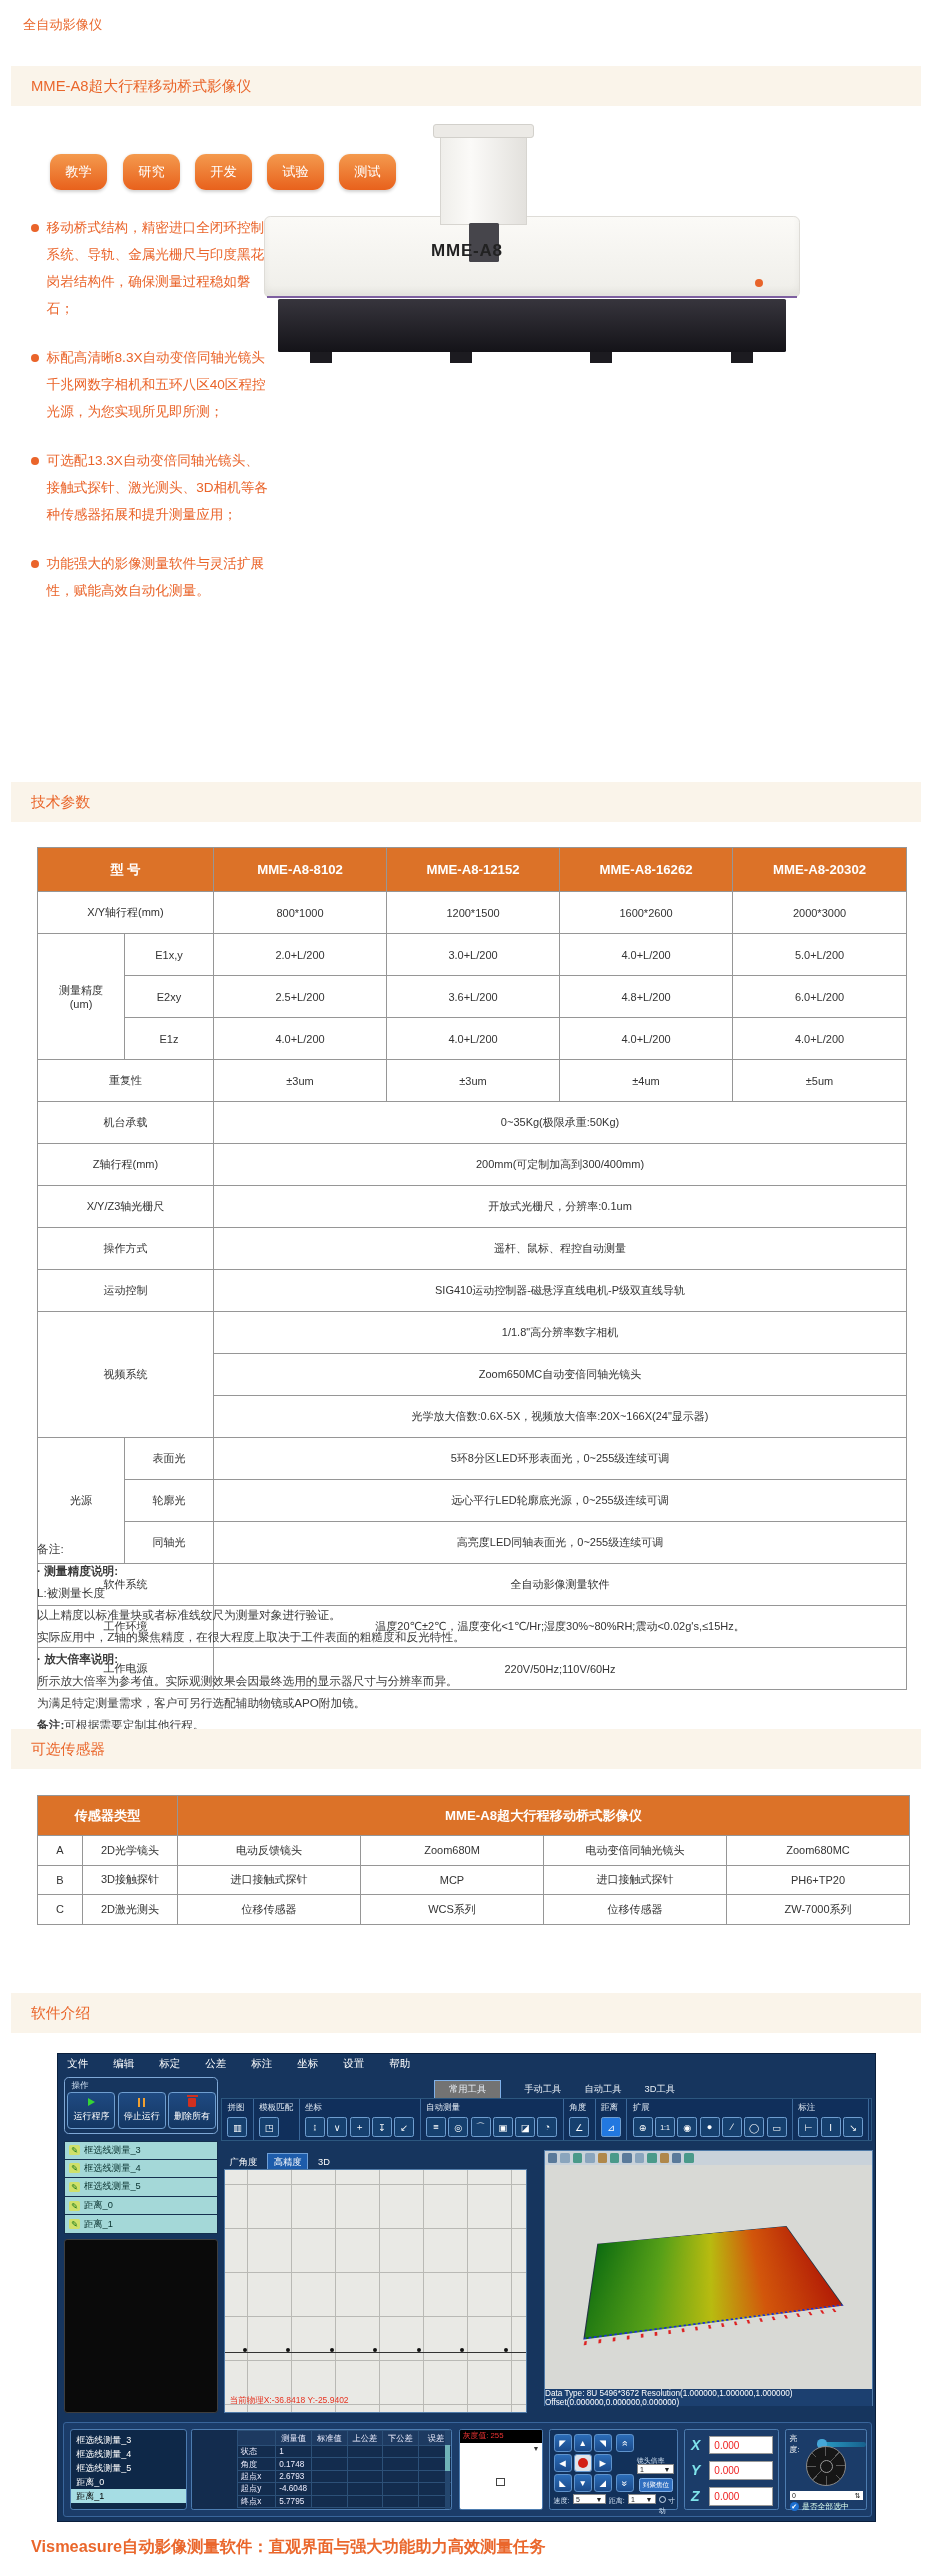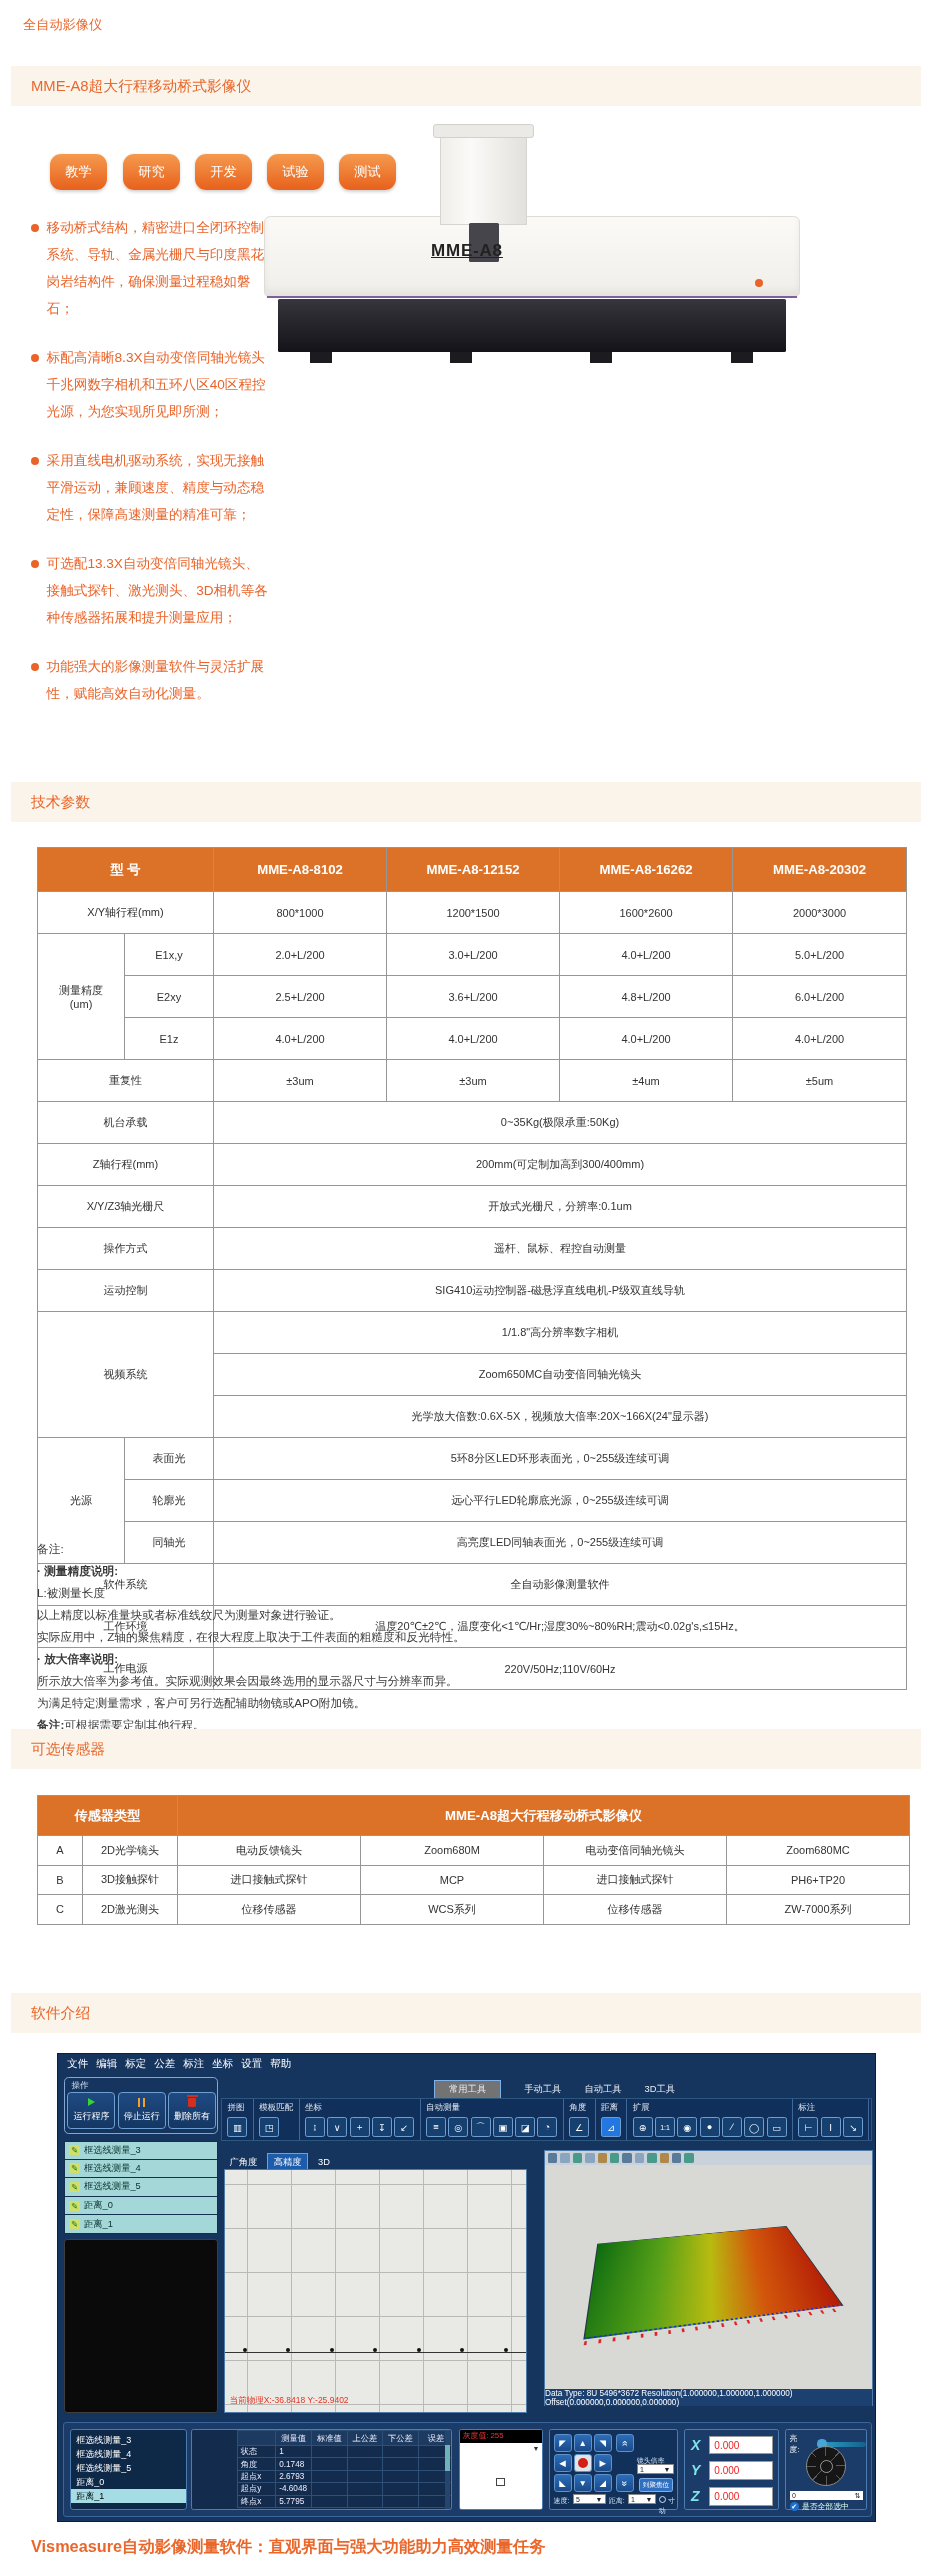--- a/index.html
+++ b/index.html
@@ -14,21 +14,21 @@
          background:linear-gradient(180deg,#f49a4e,#e8611c); color:#fff; font-size:13.2px;
          display:flex; align-items:center; justify-content:center; box-shadow:0 1.6px 3.1px rgba(0,0,0,.18); cursor:pointer; }
 
   
   .machine { position:absolute; left:256px; top:124px; width:552px; height:242px; }
   .m-cap  { position:absolute; left:177px; top:0; width:101px; height:14px; background:#eceae6; border:0.8px solid #d2d0cb; border-radius:3.1px; z-index:3; }
   .m-col  { position:absolute; left:184px; top:6.2px; width:87px; height:95px; background:linear-gradient(90deg,#efeeea,#fbfaf8 35%,#e3e1dd); border:0.8px solid #d7d5d0; z-index:2; }
   .m-head { position:absolute; left:213px; top:99px; width:29.5px; height:39px; background:#46454b; border-radius:1.6px; z-index:4; }
   .m-body { position:absolute; left:7.8px; top:92px; width:536px; height:82px; background:linear-gradient(180deg,#fbfaf7,#efeee9);
             border:0.8px solid #dedcd7; border-radius:6.2px; box-shadow:inset 0 -6.2px 7.8px rgba(0,0,0,.05); z-index:1; }
-  .m-label{ position:absolute; left:175px; top:117px; font-size:17px; font-weight:bold; color:#222; letter-spacing:0.8px; z-index:5;text-decoration:underline; }
+  .m-label{ position:absolute; left:175px; top:117px; font-size:17px; font-weight:bold; color:#222; letter-spacing:0.8px; z-index:5; }
   .m-btn  { position:absolute; left:499px; top:155px; width:7.8px; height:7.8px; border-radius:50%; background:#e8642a; z-index:5; }
   .m-stripe{ position:absolute; left:11px; top:172px; width:530px; height:2.3px; background:#7d5fa0; z-index:5; }
   .m-base { position:absolute; left:22px; top:175px; width:508px; height:53px; background:linear-gradient(180deg,#37353d,#141318); border-radius:1.6px; z-index:1; }
   .m-foot { position:absolute; top:228px; width:22px; height:11px; background:#1c1b20; z-index:1; }
 
   .features { position:absolute; left:31px; top:214px; width:239px; list-style:none; }
   .features li { display:flex; margin-bottom:22px; color:#ea642a; font-size:13.6px; line-height:27px; }
   .features .dot { width:7.8px; height:7.8px; border-radius:50%; background:#ea642a; margin:10px 7.8px 0 0; flex:none; }
 
   table.big { position:absolute; left:37px; border-collapse:collapse; table-layout:fixed; width:870px;
@@ -41,21 +41,21 @@
   table.sensor tr.hd td { height:40px; }
 
   .notes { position:absolute; left:37px; top:1506px; font-size:11.7px; color:#3b3b3b; line-height:22px;margin-top:32px; }
   .notes .b { font-weight:bold; }
 
   .footer { position:absolute; left:31px; top:2536px; font-size:16.3px; font-weight:600; color:#ea672c; }
 
   
   .sw { position:absolute; left:57px; top:2053px; width:819px; height:469px; background:#16355e;
         border:0.8px solid #0a1f3c; font-size:9.3px; color:#fff; }
-  .sw-menu { position:absolute; left:0; top:0; width:100%; height:20px; display:flex; gap:8px;
+  .sw-menu { position:absolute; left:0; top:0; width:100%; height:20px; display:flex; gap:25px;
              align-items:center; padding-left:9.3px; font-size:10.5px; background:#16355e; }
   .sw-mi { cursor:pointer; }
 
   .sw-ops { position:absolute; left:6.2px; top:23px; width:154px; height:57px; border:0.8px solid #7fa8d6; border-radius:4.7px; }
   .sw-ops-label { position:absolute; top:1.6px; left:6.2px; font-size:8.5px; color:#cfe0f2; }
   .sw-ops-btns { position:absolute; left:2.3px; top:14px; display:flex; gap:2.3px; }
   .sw-btn { width:48px; height:37px; display:flex; flex-direction:column; align-items:center; justify-content:center; gap:3.1px;
             background:linear-gradient(#1f4a82,#143763); border:0.8px solid #6f9ed0; border-radius:3.9px; color:#fff;
             font-size:9px; cursor:pointer; }
   .ic-play { width:0; height:0; border-left:7.8px solid #35d435; border-top:4.7px solid transparent; border-bottom:4.7px solid transparent; }
@@ -196,24 +196,20 @@
   </div>
 
   <ul class="features">
     <li>
         <span class="dot"></span>
         <span>移动桥式结构，精密进口全闭环控制系统、导轨、金属光栅尺与印度黑花岗岩结构件，确保测量过程稳如磐石；</span>
       </li>
     <li>
         <span class="dot"></span>
         <span>标配高清晰8.3X自动变倍同轴光镜头 千兆网数字相机和五环八区40区程控光源，为您实现所见即所测；</span>
-      </li>
-    <li>
-        <span class="dot"></span>
-        <span>采用直线电机驱动系统，实现无接触平滑运动，兼顾速度、精度与动态稳定性，保障高速测量的精准可靠；</span>
       </li>
     <li>
         <span class="dot"></span>
         <span>可选配13.3X自动变倍同轴光镜头、接触式探针、激光测头、3D相机等各种传感器拓展和提升测量应用；</span>
       </li>
     <li>
         <span class="dot"></span>
         <span>功能强大的影像测量软件与灵活扩展性，赋能高效自动化测量。</span>
       </li>
   </ul>

